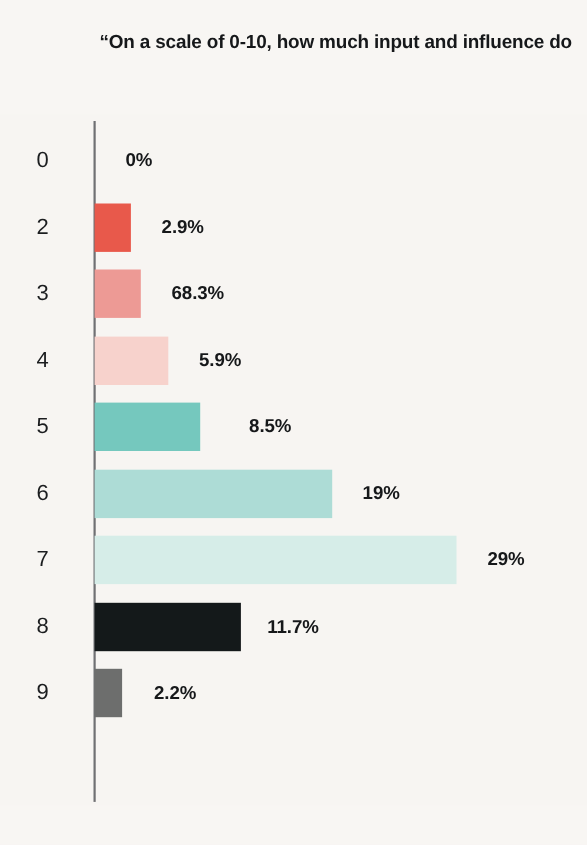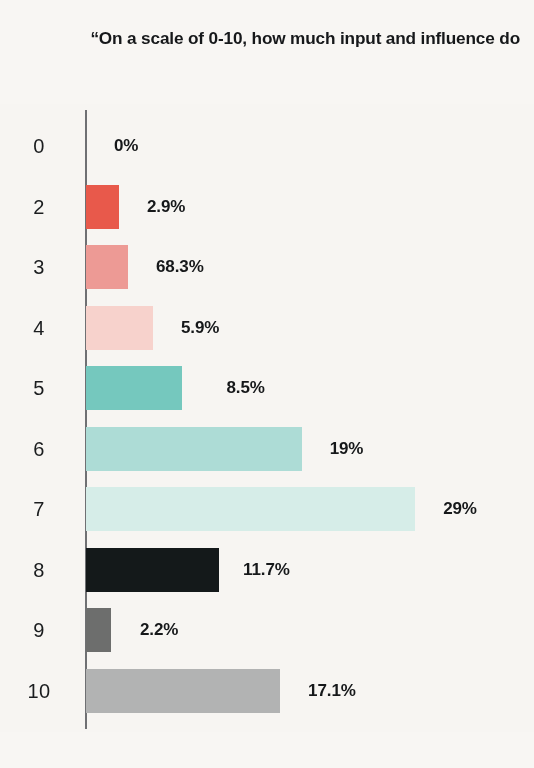--- a/index.html
+++ b/index.html
@@ -158,21 +158,16 @@
         <div class="bar-row" style="top: 434.5px;">
           <span class="bar-tick-label">8</span>
           <div class="bar-rect" style="width: 132.795px; background: rgb(20, 25, 26);"></div>
           <span class="bar-value-label" style="left: 243px;">11.7%</span>
         </div>
         <div class="bar-row" style="top: 495px;">
           <span class="bar-tick-label">9</span>
           <div class="bar-rect" style="width: 24.97px; background: rgb(109, 110, 109);"></div>
           <span class="bar-value-label" style="left: 140px;">2.2%</span>
         </div>
-        <div class="bar-row" style="top: 555.5px;">
-          <span class="bar-tick-label">10</span>
-          <div class="bar-rect" style="width: 194.085px; background: rgb(178, 179, 179);"></div>
-          <span class="bar-value-label" style="left: 308.085px;">17.1%</span>
-        </div>
       </div>
   </div>
 
 </div>
 
 </body></html>

